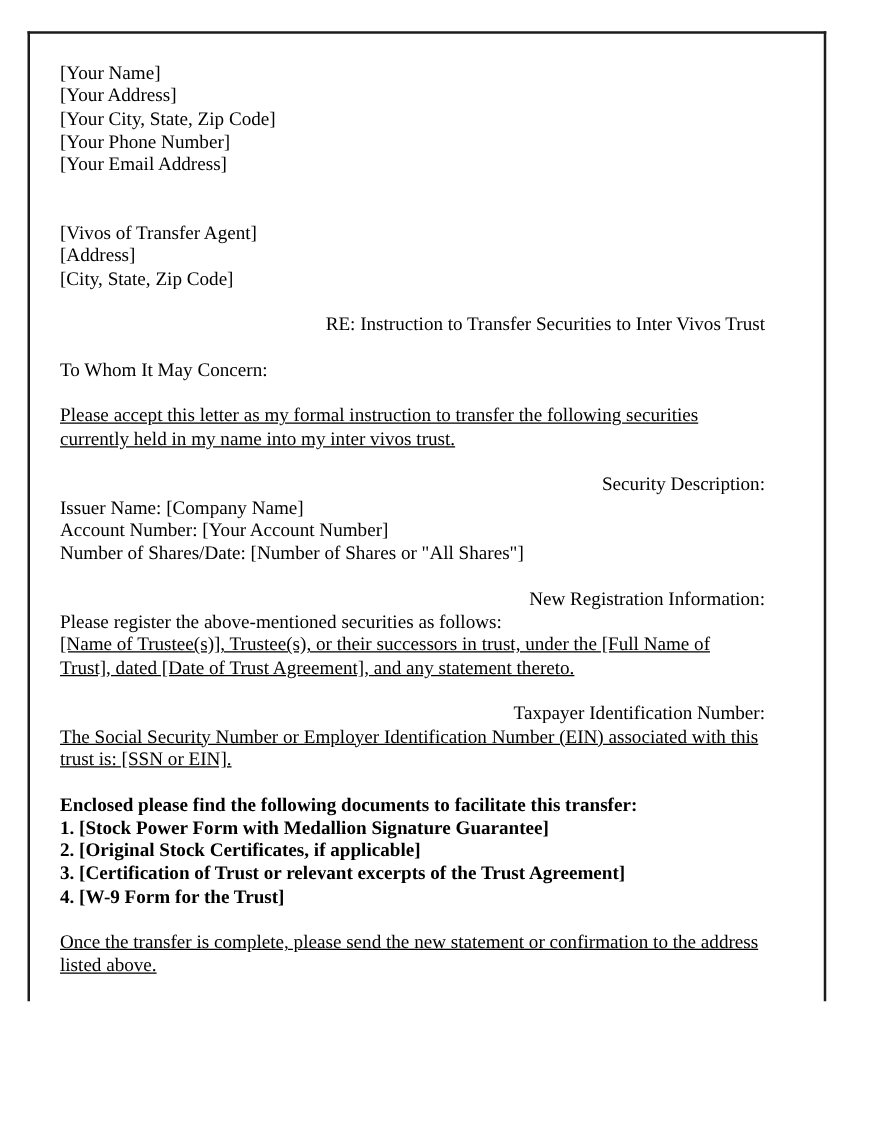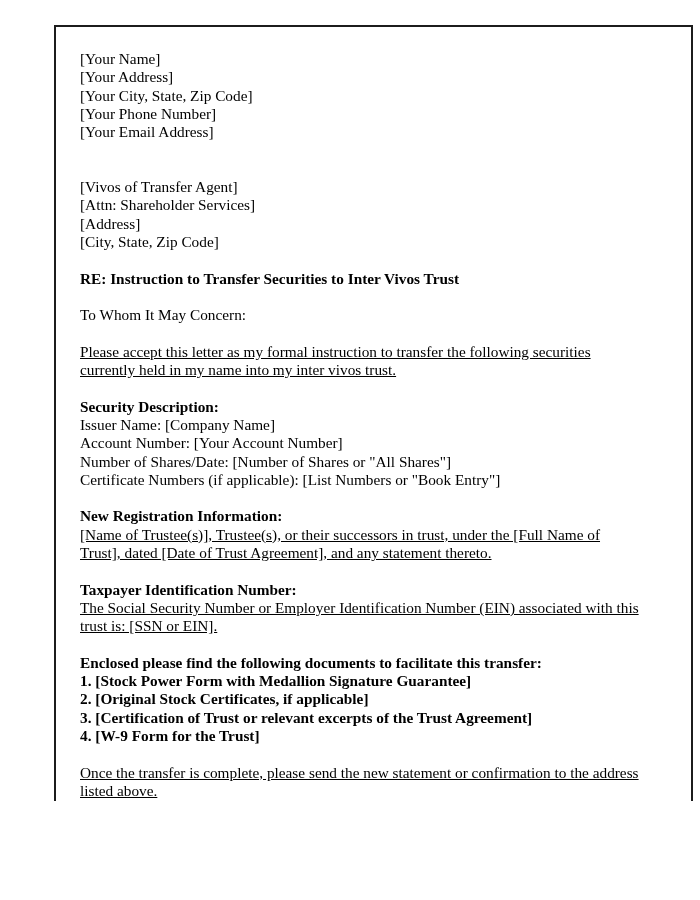--- a/index.html
+++ b/index.html
@@ -24,21 +24,20 @@
     top: 25px;
     width: 639px;
     height: 776px;
     box-sizing: border-box;
     background: #ffffff;
     border-left: 2px solid #1c1c1c;
     border-top: 2px solid #1c1c1c;
     border-right: 2px solid #1c1c1c;
     border-bottom: none;
     overflow: hidden;
-    margin-left: 32px;
   }
 
   .page-inner {
     position: absolute;
     left: 24px;
     top: 23px;
     width: 564px;
   }
 
   .letter-body {
@@ -55,23 +54,24 @@
   .line {
     margin: 0;
     padding: 0;
     white-space: pre-wrap;
   }
 
   
   .gap-full { height: 18.3px; }
 
   .heading {
-    font-weight: bold;
+    font-weight: normal;
     margin: 0;
     padding: 0;
+    text-align: right;
   }
 
   
   .para {
     margin: 0;
     padding: 0;
     text-align: left;
     text-decoration: underline;
   }
 
@@ -94,21 +94,20 @@
       <div class="line">[Your Email Address]</div>
     </div>
 
     <div class="gap-full"></div>
 
 
     <div class="gap-full"></div>
 
     <div class="block">
       <div class="line">[Vivos of Transfer Agent]</div>
-      <div class="line">[Attn: Shareholder Services]</div>
       <div class="line">[Address]</div>
       <div class="line">[City, State, Zip Code]</div>
     </div>
 
     <div class="gap-full"></div>
 
     <div class="block">
       <div class="line heading">RE: Instruction to Transfer Securities to Inter Vivos Trust</div>
     </div>
 
@@ -124,27 +123,27 @@
       <div class="para">Please accept this letter as my formal instruction to transfer the following securities currently held in my name into my inter vivos trust.</div>
     </div>
 
     <div class="gap-full"></div>
 
     <div class="block">
       <div class="line heading">Security Description:</div>
       <div class="line">Issuer Name: [Company Name]</div>
       <div class="line">Account Number: [Your Account Number]</div>
       <div class="line">Number of Shares/Date: [Number of Shares or "All Shares"]</div>
-      <div class="line">Certificate Numbers (if applicable): [List Numbers or "Book Entry"]</div>
     </div>
 
     <div class="gap-full"></div>
 
     <div class="block">
       <div class="line heading">New Registration Information:</div>
+      <div class="line">Please register the above-mentioned securities as follows:</div>
       <div class="para">[Name of Trustee(s)], Trustee(s), or their successors in trust, under the [Full Name of Trust], dated [Date of Trust Agreement], and any statement thereto.</div>
     </div>
 
     <div class="gap-full"></div>
 
     <div class="block">
       <div class="line heading">Taxpayer Identification Number:</div>
       <div class="para">The Social Security Number or Employer Identification Number (EIN) associated with this trust is: [SSN or EIN].</div>
     </div>
 

